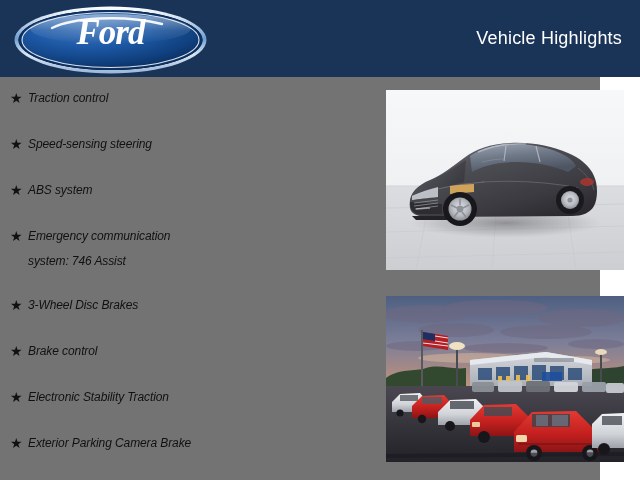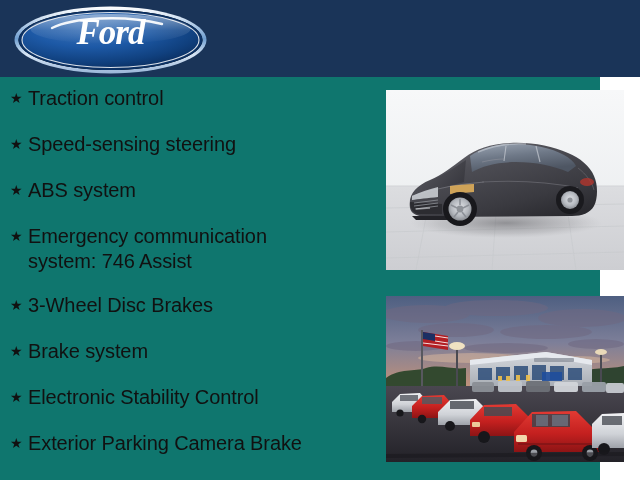--- a/index.html
+++ b/index.html
@@ -9,21 +9,21 @@
     height: 480px;
     overflow: hidden;
     background: #ffffff;
     font-family: "Liberation Sans", sans-serif;
   }
 
   #page {
     position: relative;
     width: 600px;
     height: 480px;
-    background: #0f766e;
+    background: #737373;
   }
 
   
   #header {
     position: absolute;
     left: 0; top: 0;
     width: 640px;
     height: 77px;
     background: #1a3458;
     overflow: hidden;
@@ -73,25 +73,26 @@
     width: 20px;
     font-size: 14px;
     line-height: 25px;
     color: #111111;
     text-align: left;
     padding-left: 2px;
   }
 
   .feature-label {
     flex: 1 1 auto;
-    font-size: 20px;
+    font-size: 12px;
     line-height: 25px;
     color: #111111;
     letter-spacing: -0.1px;
     white-space: pre-line;
+    font-style: italic;
   }
 
   
   .photo-frame {
     position: absolute;
     overflow: hidden;
     background: #ffffff;
   }
 
   #photo-vehicle {
@@ -147,20 +148,21 @@
         <ellipse cx="98.5" cy="36" rx="88.5" ry="27.5" fill="none" stroke="#ffffff" stroke-width="1.1" stroke-opacity="0.85"></ellipse>
         <ellipse cx="98.5" cy="25" rx="80" ry="15" fill="url(#glossGrad)"></ellipse>
 
         <g fill="#ffffff" transform="translate(98.5,40)">
           <text x="0" y="0" text-anchor="middle" font-family="'Liberation Serif', serif" font-size="35" font-style="italic" font-weight="700" letter-spacing="-1">Ford</text>
         </g>
         <path d="M40 24 C60 14, 110 10, 150 20" stroke="#ffffff" stroke-width="2.4" fill="none" stroke-linecap="round" opacity="0.92"></path>
       </svg>
     </div>
 
+    <div id="header-title">Vehicle Highlights</div>
   </div>
 
   <ul id="features-list">
 
     <li class="feature-item">
       <span class="bullet-star">★</span>
       <span class="feature-label">Traction control</span>
     </li>
 
     <li class="feature-item">
@@ -179,26 +181,26 @@
 system: 746 Assist</span>
     </li>
 
     <li class="feature-item">
       <span class="bullet-star">★</span>
       <span class="feature-label">3-Wheel Disc Brakes</span>
     </li>
 
     <li class="feature-item">
       <span class="bullet-star">★</span>
-      <span class="feature-label">Brake system</span>
-    </li>
-
-    <li class="feature-item">
-      <span class="bullet-star">★</span>
-      <span class="feature-label">Electronic Stability Control</span>
+      <span class="feature-label">Brake control</span>
+    </li>
+
+    <li class="feature-item">
+      <span class="bullet-star">★</span>
+      <span class="feature-label">Electronic Stability Traction</span>
     </li>
 
     <li class="feature-item">
       <span class="bullet-star">★</span>
       <span class="feature-label">Exterior Parking Camera Brake</span>
     </li>
   </ul>
 
   <div class="photo-frame" id="photo-vehicle">
     <svg class="photo-svg" viewBox="0 0 238 180" preserveAspectRatio="none" aria-hidden="true">

